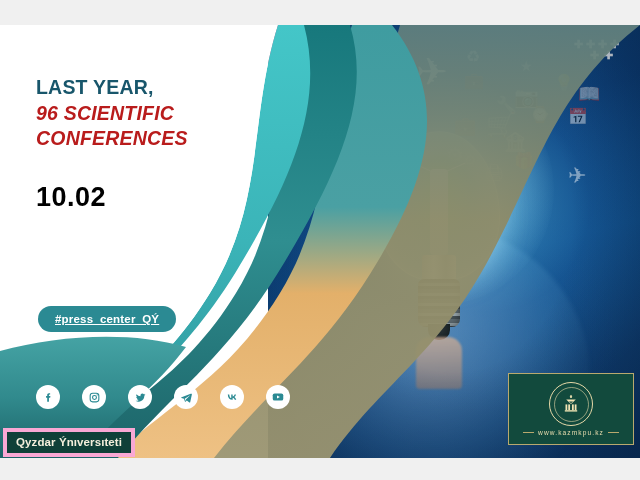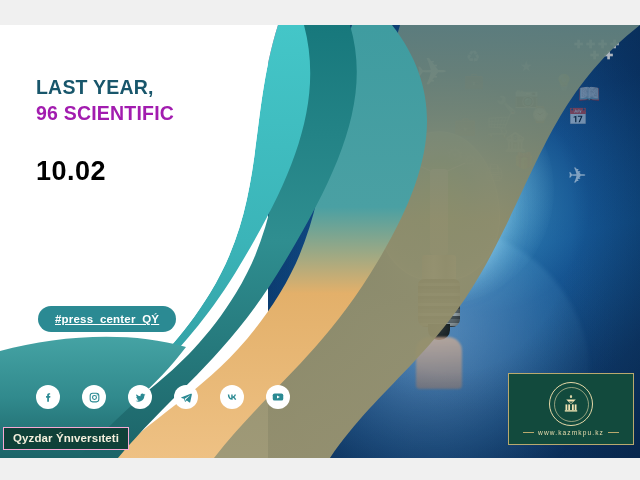--- a/index.html
+++ b/index.html
@@ -116,43 +116,43 @@
   
   .teal-foot {
     position:absolute; left:0; bottom:0; width:330px; height:125px;
     background: linear-gradient(180deg,#3f9c9f 0%,#2f8488 45%,#1c6468 100%);
   }
 
   
   .copy { position:absolute; left:36px; top:50px; width:270px; }
   .hl { font-size: 19.5px; font-weight: 700; letter-spacing: .2px; line-height: 1.32; }
   .hl-1 { color: #18566b; }
-  .hl-2 { color: #a21caf; }
+  .hl-2 { color: #b91c1c; font-style: italic; }
   .date { margin-top: 30px; font-size: 27px; font-weight: 700; color: #000000; letter-spacing: .5px; }
 
   .tag {
     position:absolute; left:38px; top:281px;
     background:#2b8a93; color:#ffffff; font-size:11.5px; font-weight:700;
     padding: 7px 17px; border-radius: 13px; letter-spacing:.2px;
     display:inline-block; white-space:nowrap;text-decoration:underline;
   }
 
   
   .social { position:absolute; left:36px; top:360px; display:flex; gap:22px; }
   .soc {
     width:24px; height:24px; border-radius:50%; background:#ffffff;
     display:flex; align-items:center; justify-content:center;
     color:#2b8a93; font-size:13px; font-weight:700; line-height:1;
   }
   .soc svg { display:block; }
 
   
   .uni {
-    position:absolute; left:3px; bottom:8px;
-    background:#0f4038; border:1px solid #f9a8d4;
+    position:absolute; left:3px; bottom:1px;
+    background:#0f4038; border:4px solid #f9a8d4;
     padding: 4px 9px 5px 9px;
     color:#f4efdc; font-size:11.5px; font-weight:700; letter-spacing:.1px;
     white-space:nowrap;
   }
 
   
   .logo-plate {
     position:absolute; right:6px; bottom:13px;
     width:126px; height:72px; background:#124a3d;
     border:1px solid #b9a96e;
@@ -291,20 +291,21 @@
           <stop offset="0.5" stop-color="#318a8d"></stop>
           <stop offset="1" stop-color="#1b6367"></stop>
         </linearGradient>
       </defs>
       <path d="M0,18 C60,2 130,-2 186,14 C156,54 118,82 78,125 L0,125 Z" fill="url(#gFoot)"></path>
     </svg>
 
     <div class="copy">
       <div class="hl hl-1">LAST YEAR,</div>
       <div class="hl hl-2">96 SCIENTIFIC</div>
+      <div class="hl hl-2">CONFERENCES</div>
       <div class="date">10.02</div>
     </div>
 
     <div class="tag">#press_center_QÝ</div>
 
     <div class="social">
       <a class="soc">
         <svg width="13" height="13" viewBox="0 0 24 24" fill="#2b8a93" aria-hidden="true">
           <path d="M15 4h-2.2C10.7 4 9.6 5.3 9.6 7.3V9.4H7.5v3h2.1V20h3.2v-7.6h2.3l.4-3h-2.7V7.7c0-.7.2-1.1 1.1-1.1H15V4z"></path>
         </svg>

